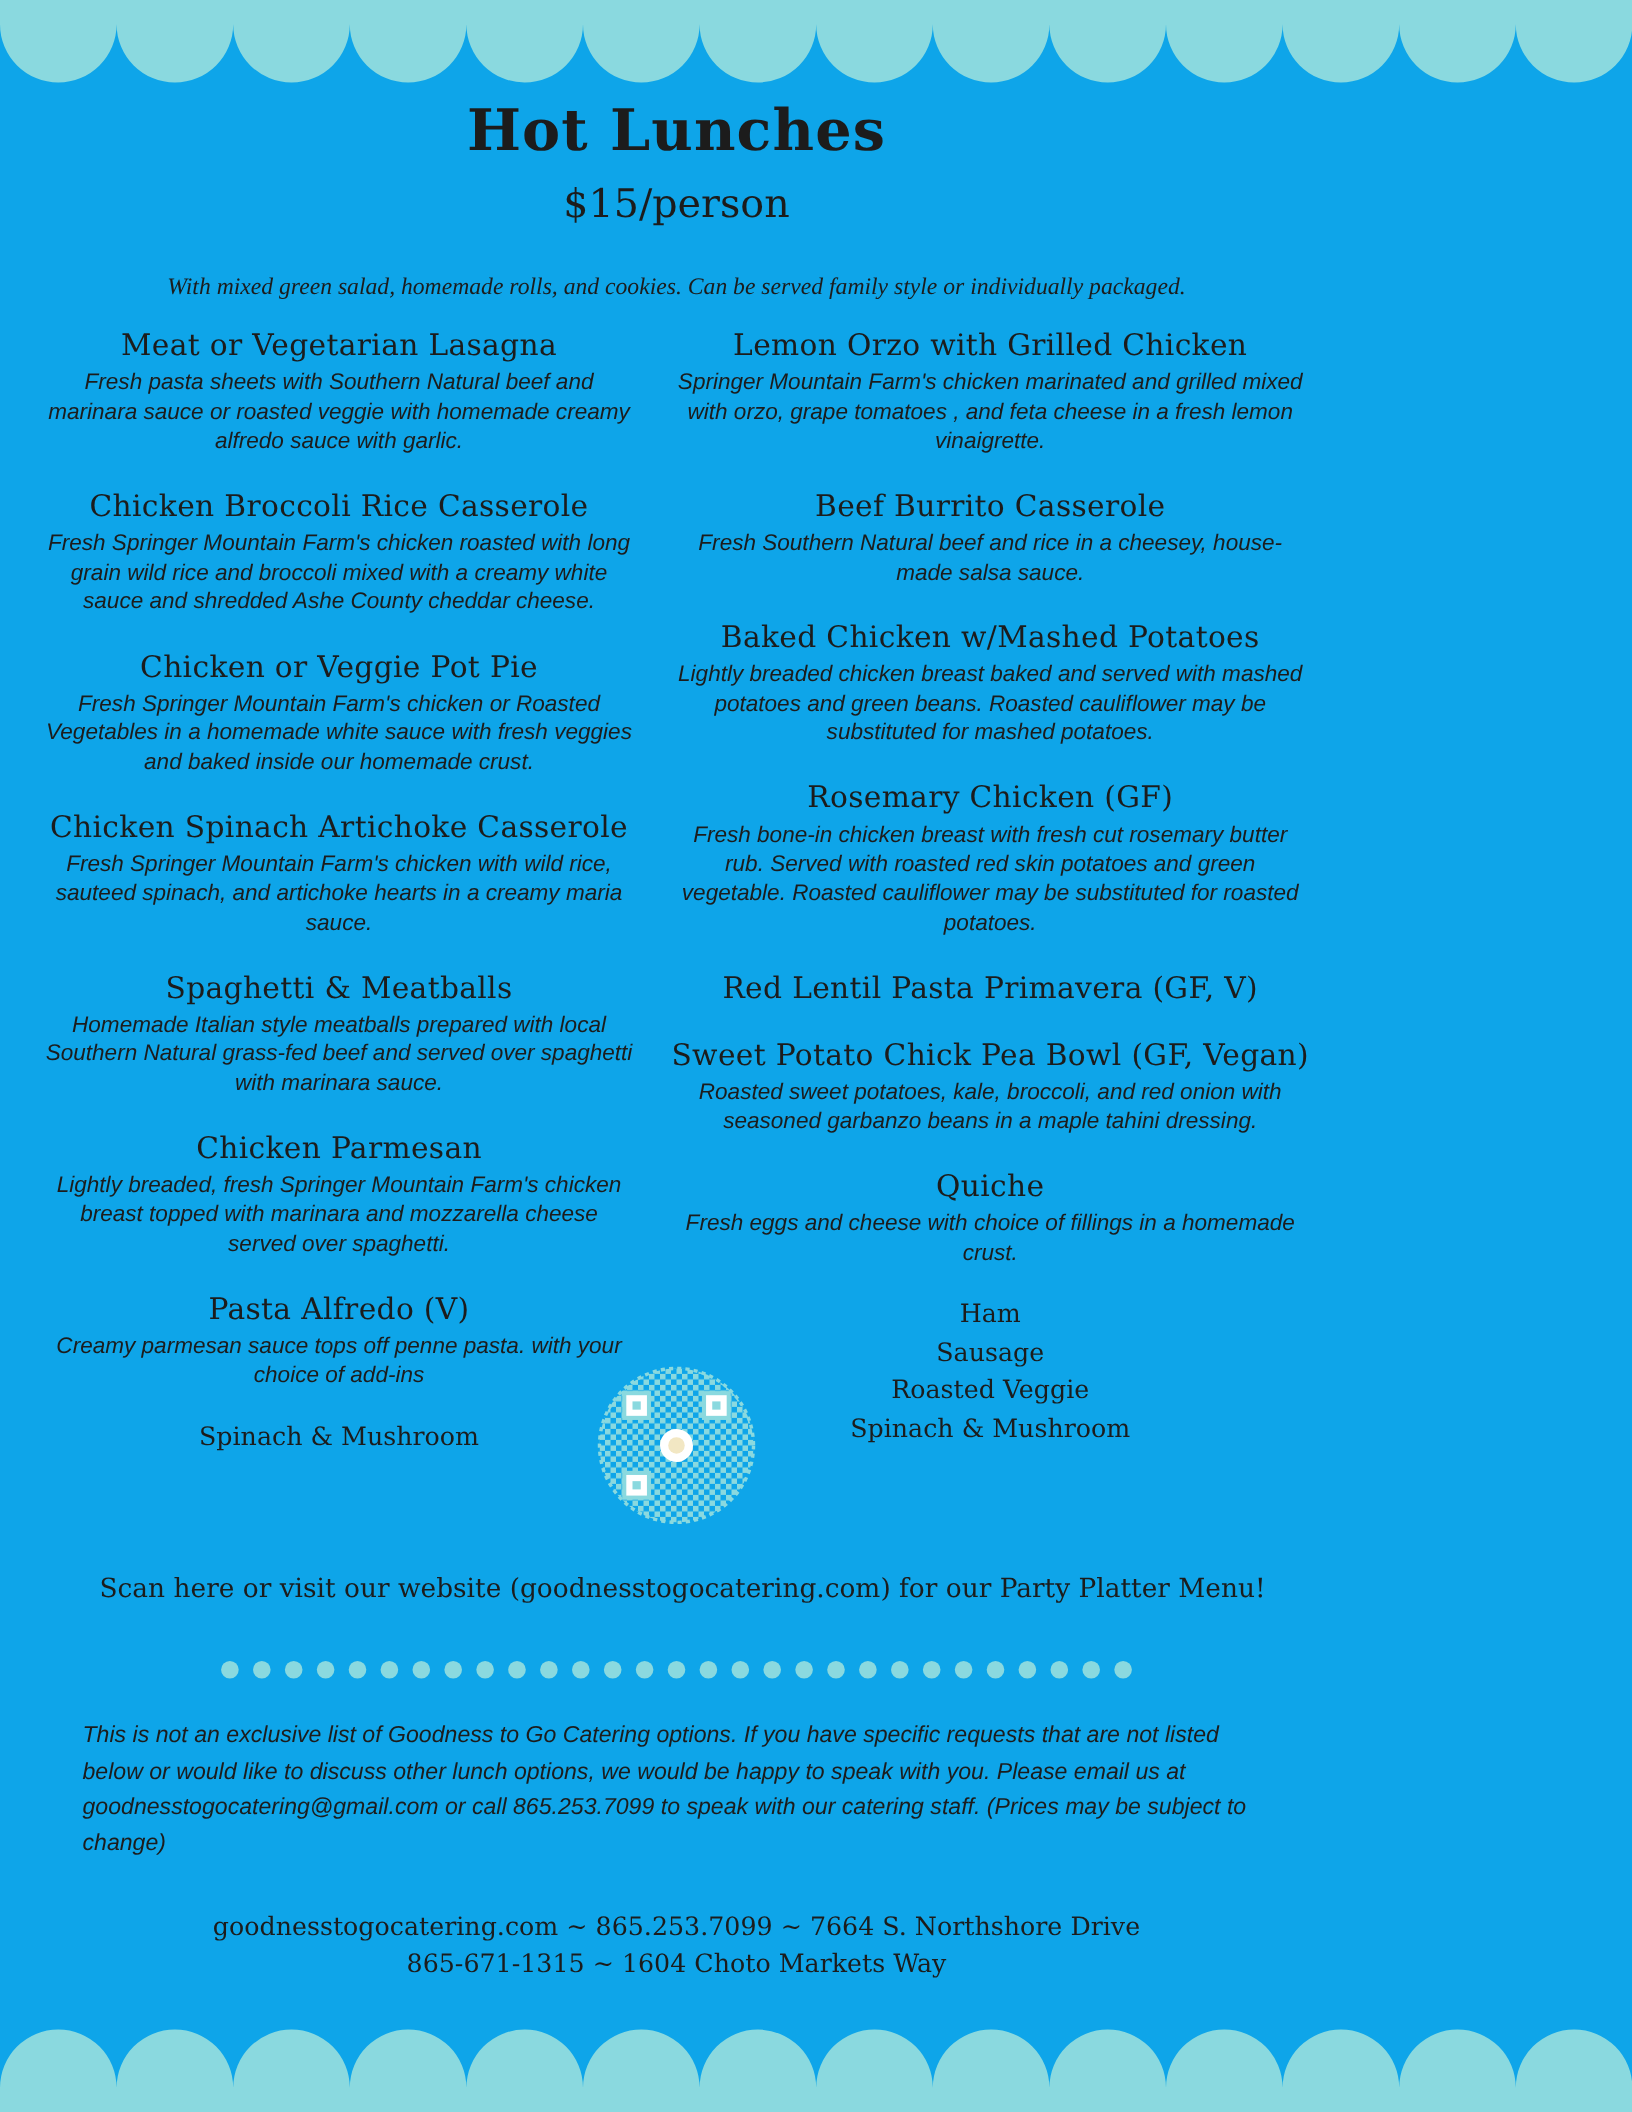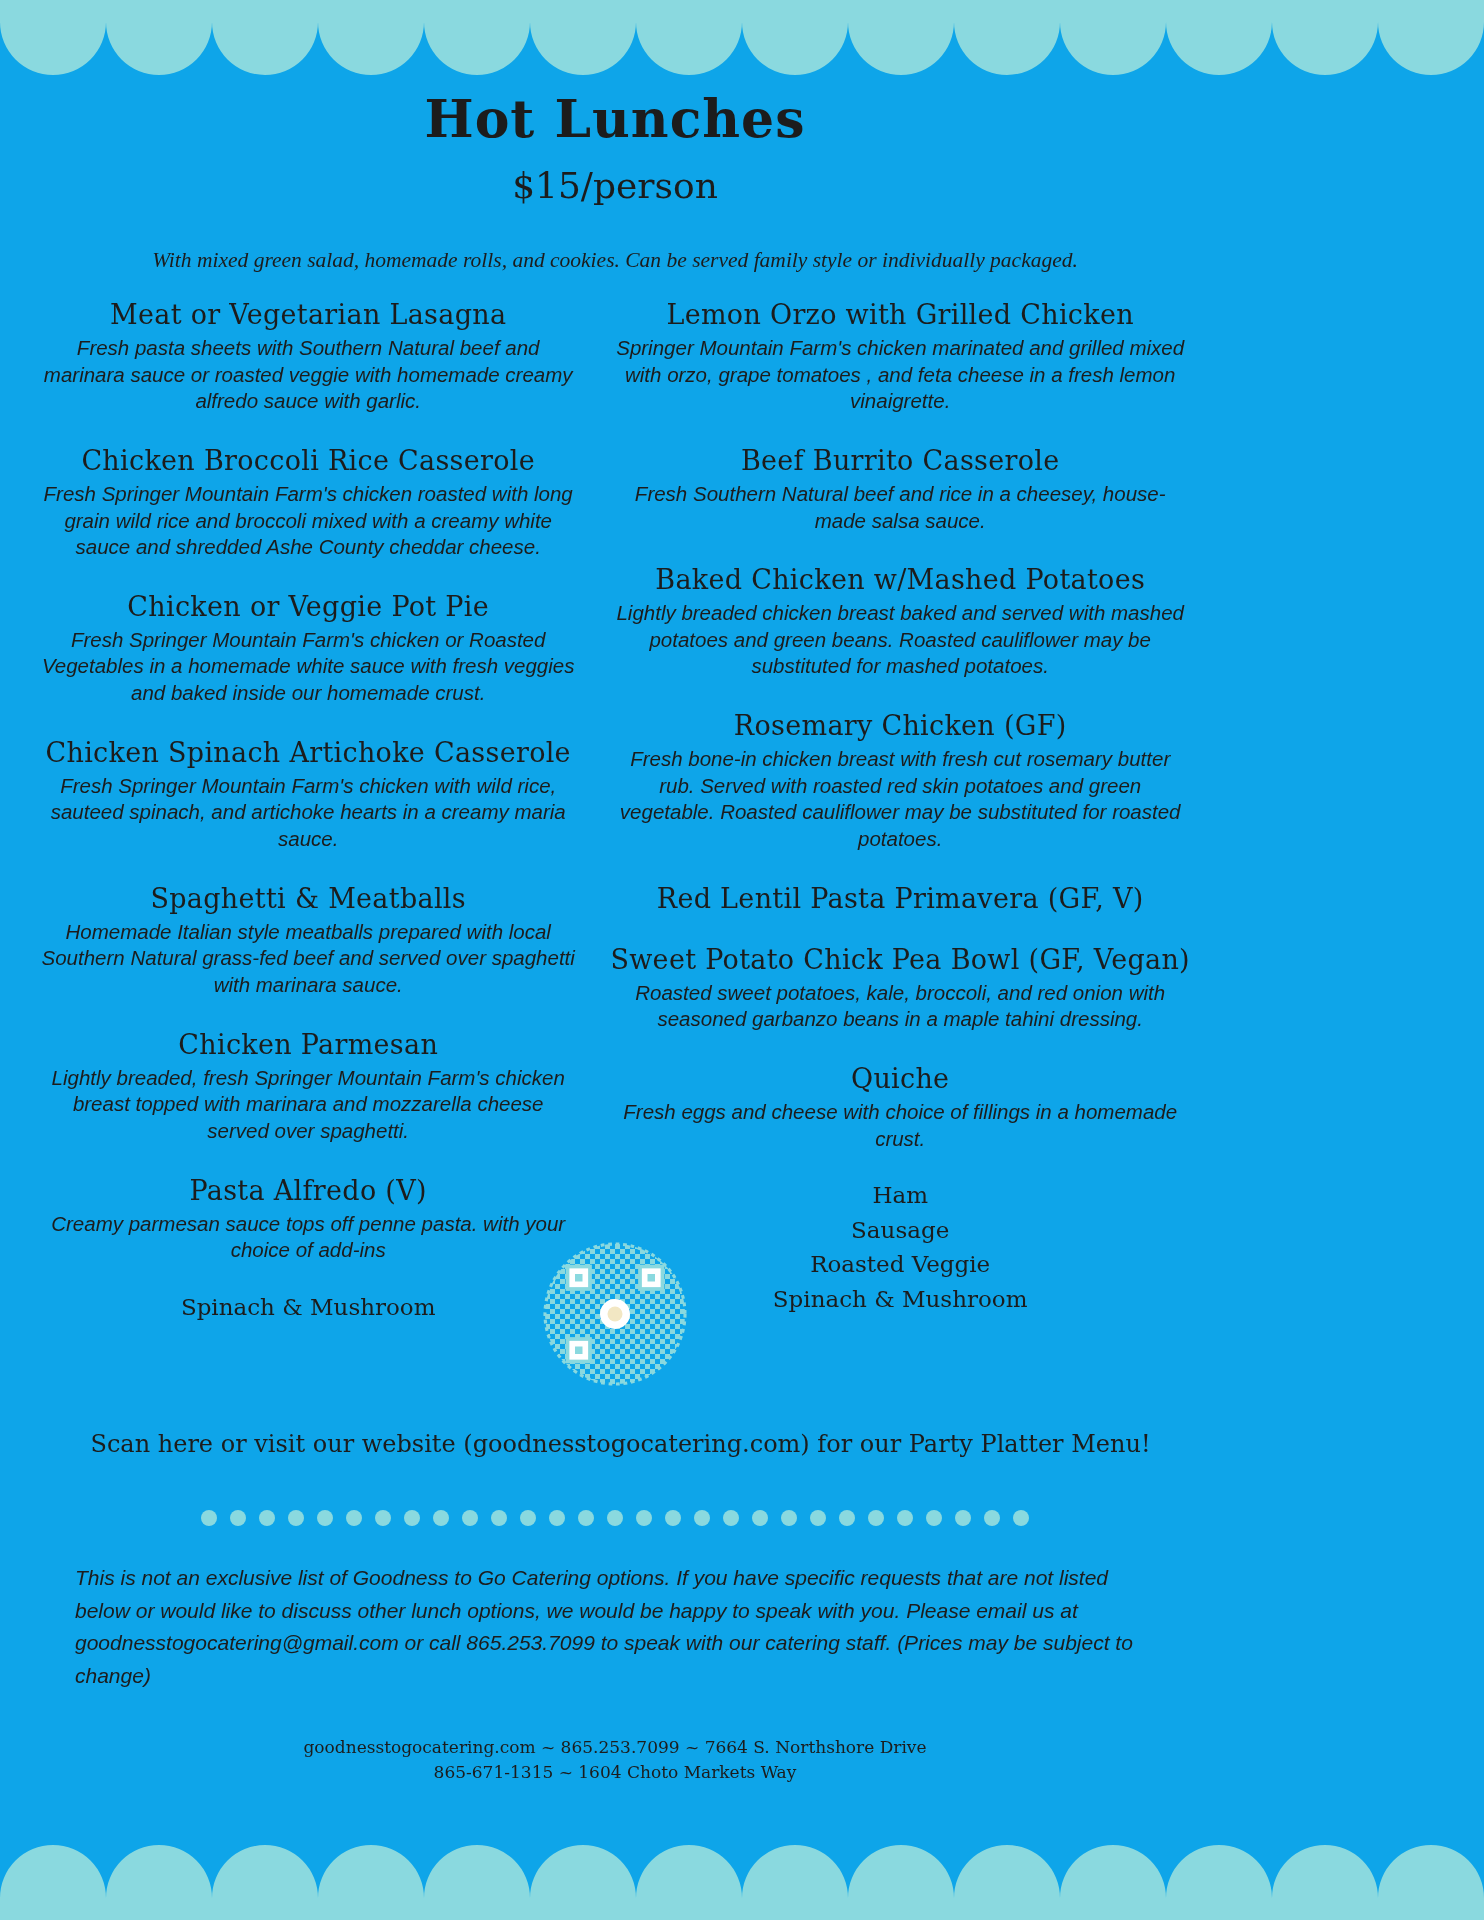--- a/index.html
+++ b/index.html
@@ -63,21 +63,21 @@
 
   .disclaimer {
     font-family: "Liberation Sans", sans-serif;
     font-style: italic;
     font-size: 21px;
     line-height: 1.55;
     max-width: 1080px;
     margin: 36px auto 0;
   }
 
-  .contact { text-align: center; font-size: 17px; line-height: 1.5; margin-top: 42px; }
+  .contact { text-align: center; font-size: 23px; line-height: 1.5; margin-top: 42px; }
 </style>
 </head>
 <body>
 
 <div class="page">
 
   <svg class="scallop scallop-top" viewBox="0 0 1484 80" preserveAspectRatio="none" aria-hidden="true">
     <path class="accent-fill" d="M0 22 a53 53 0 0 0 106 0 a53 53 0 0 0 106 0 a53 53 0 0 0 106 0 a53 53 0 0 0 106 0 a53 53 0 0 0 106 0 a53 53 0 0 0 106 0 a53 53 0 0 0 106 0 a53 53 0 0 0 106 0 a53 53 0 0 0 106 0 a53 53 0 0 0 106 0 a53 53 0 0 0 106 0 a53 53 0 0 0 106 0 a53 53 0 0 0 106 0 a53 53 0 0 0 106 0 L1484 0 L0 0 Z"></path>
   </svg>
 

